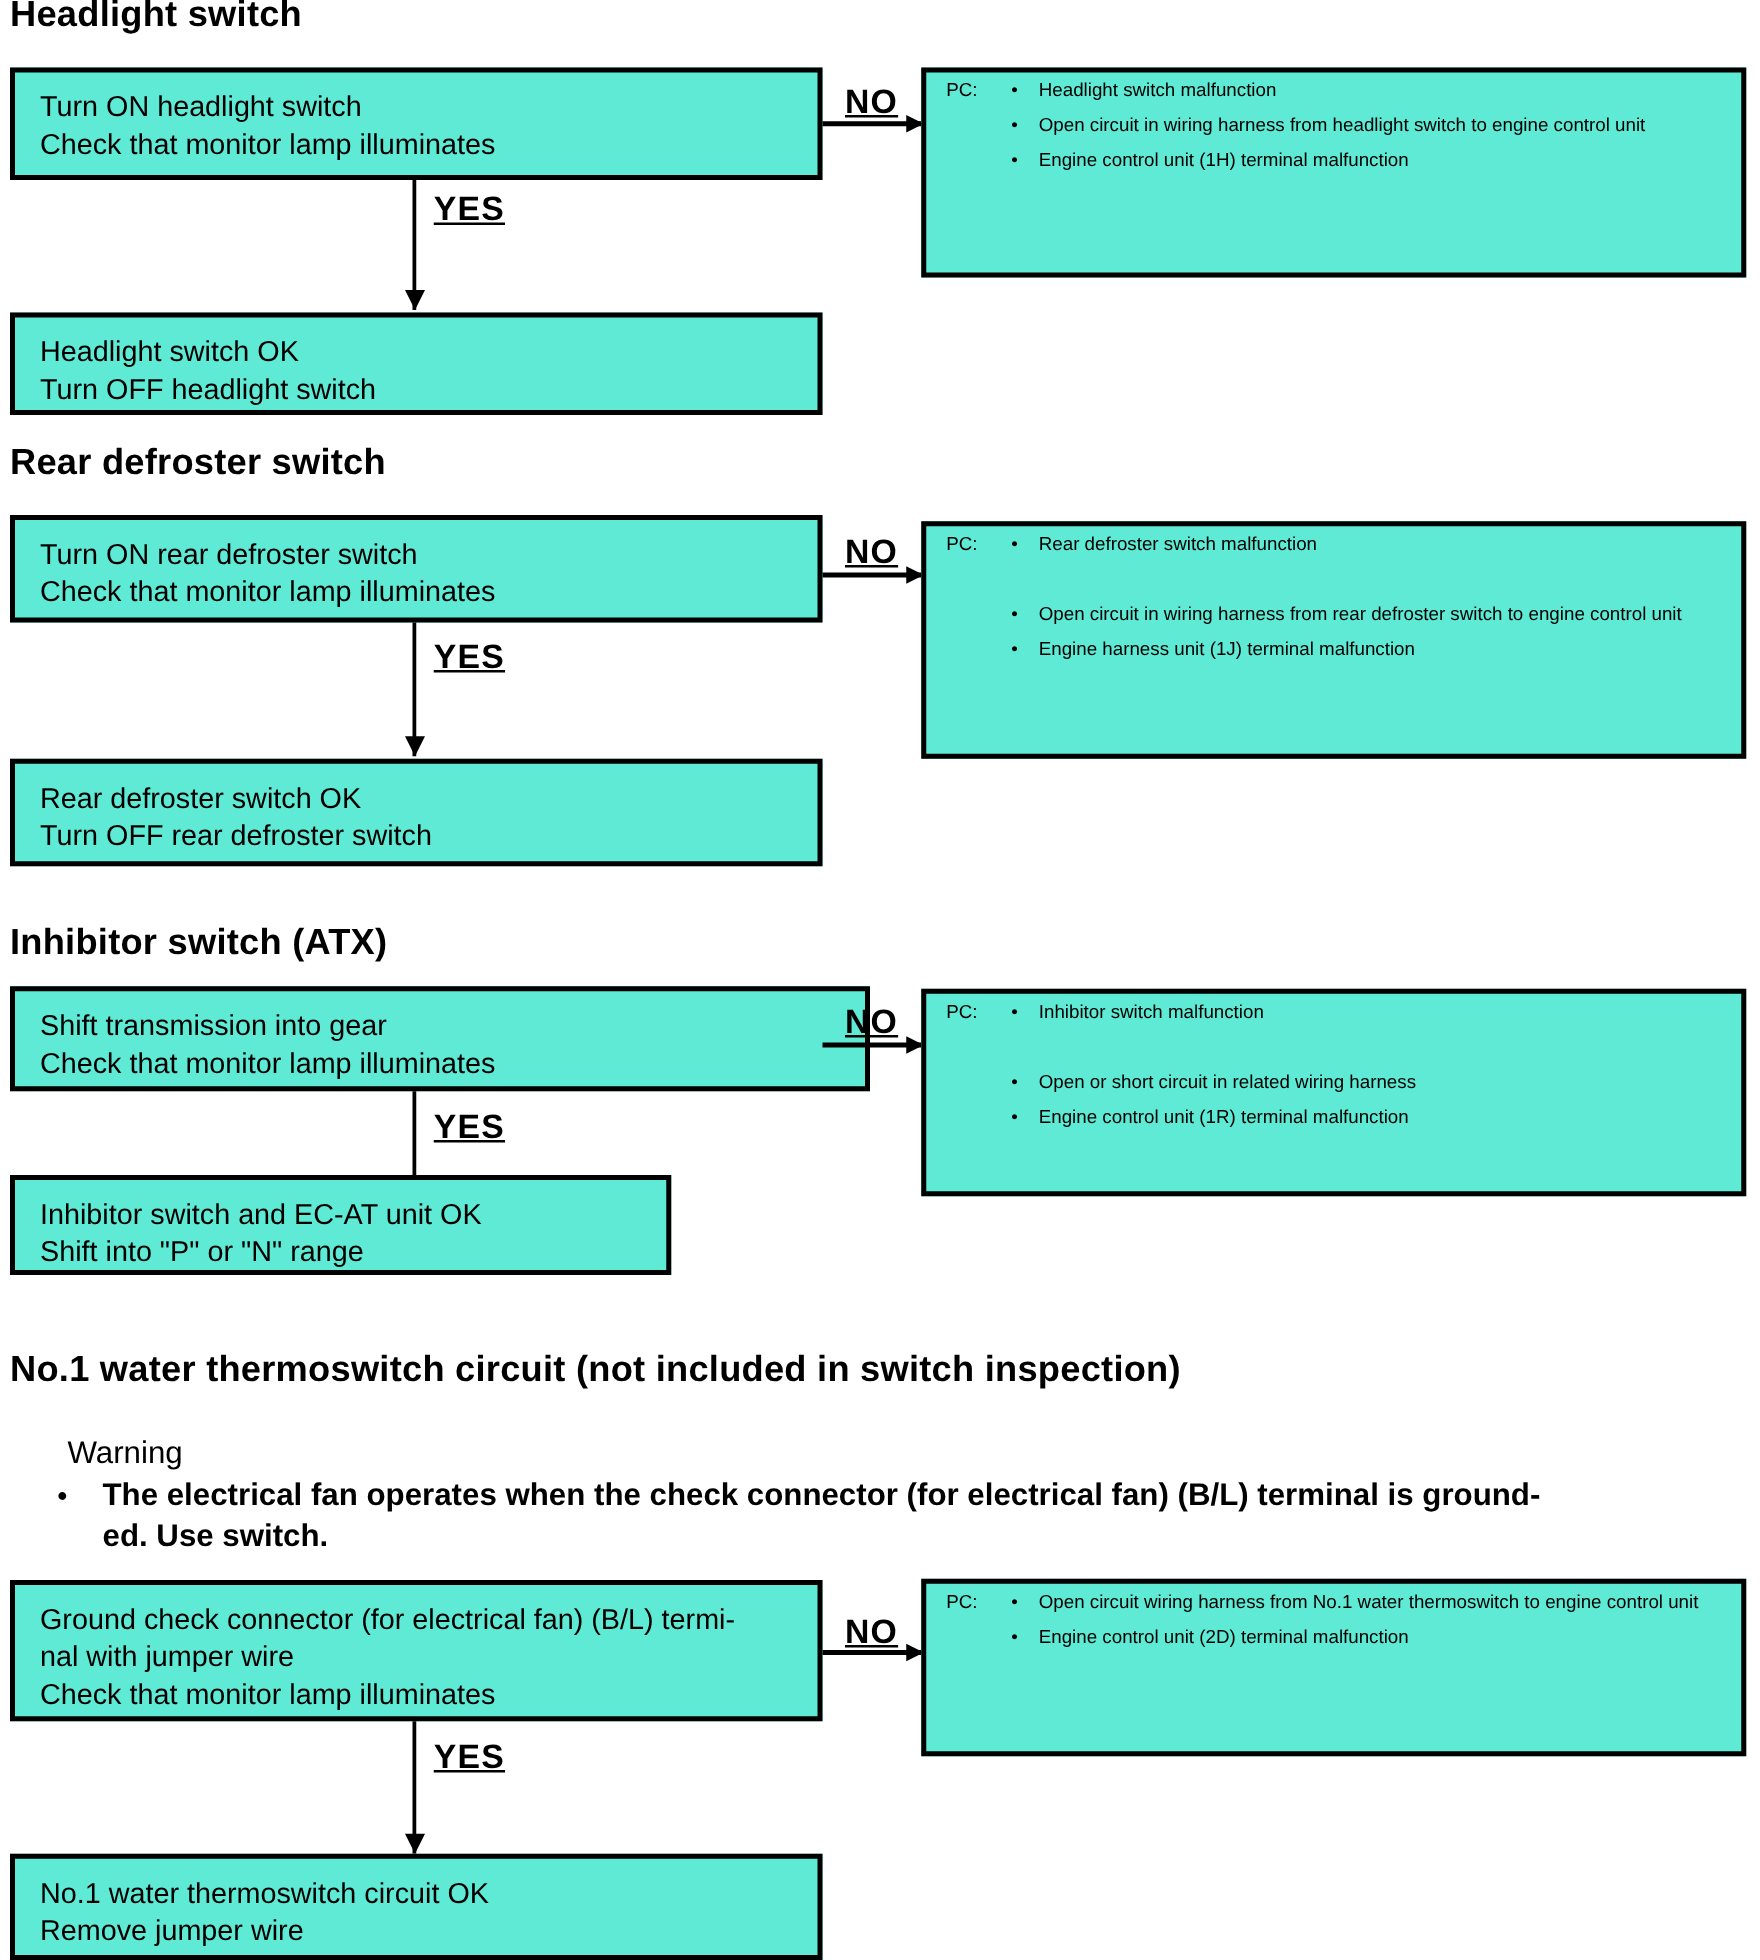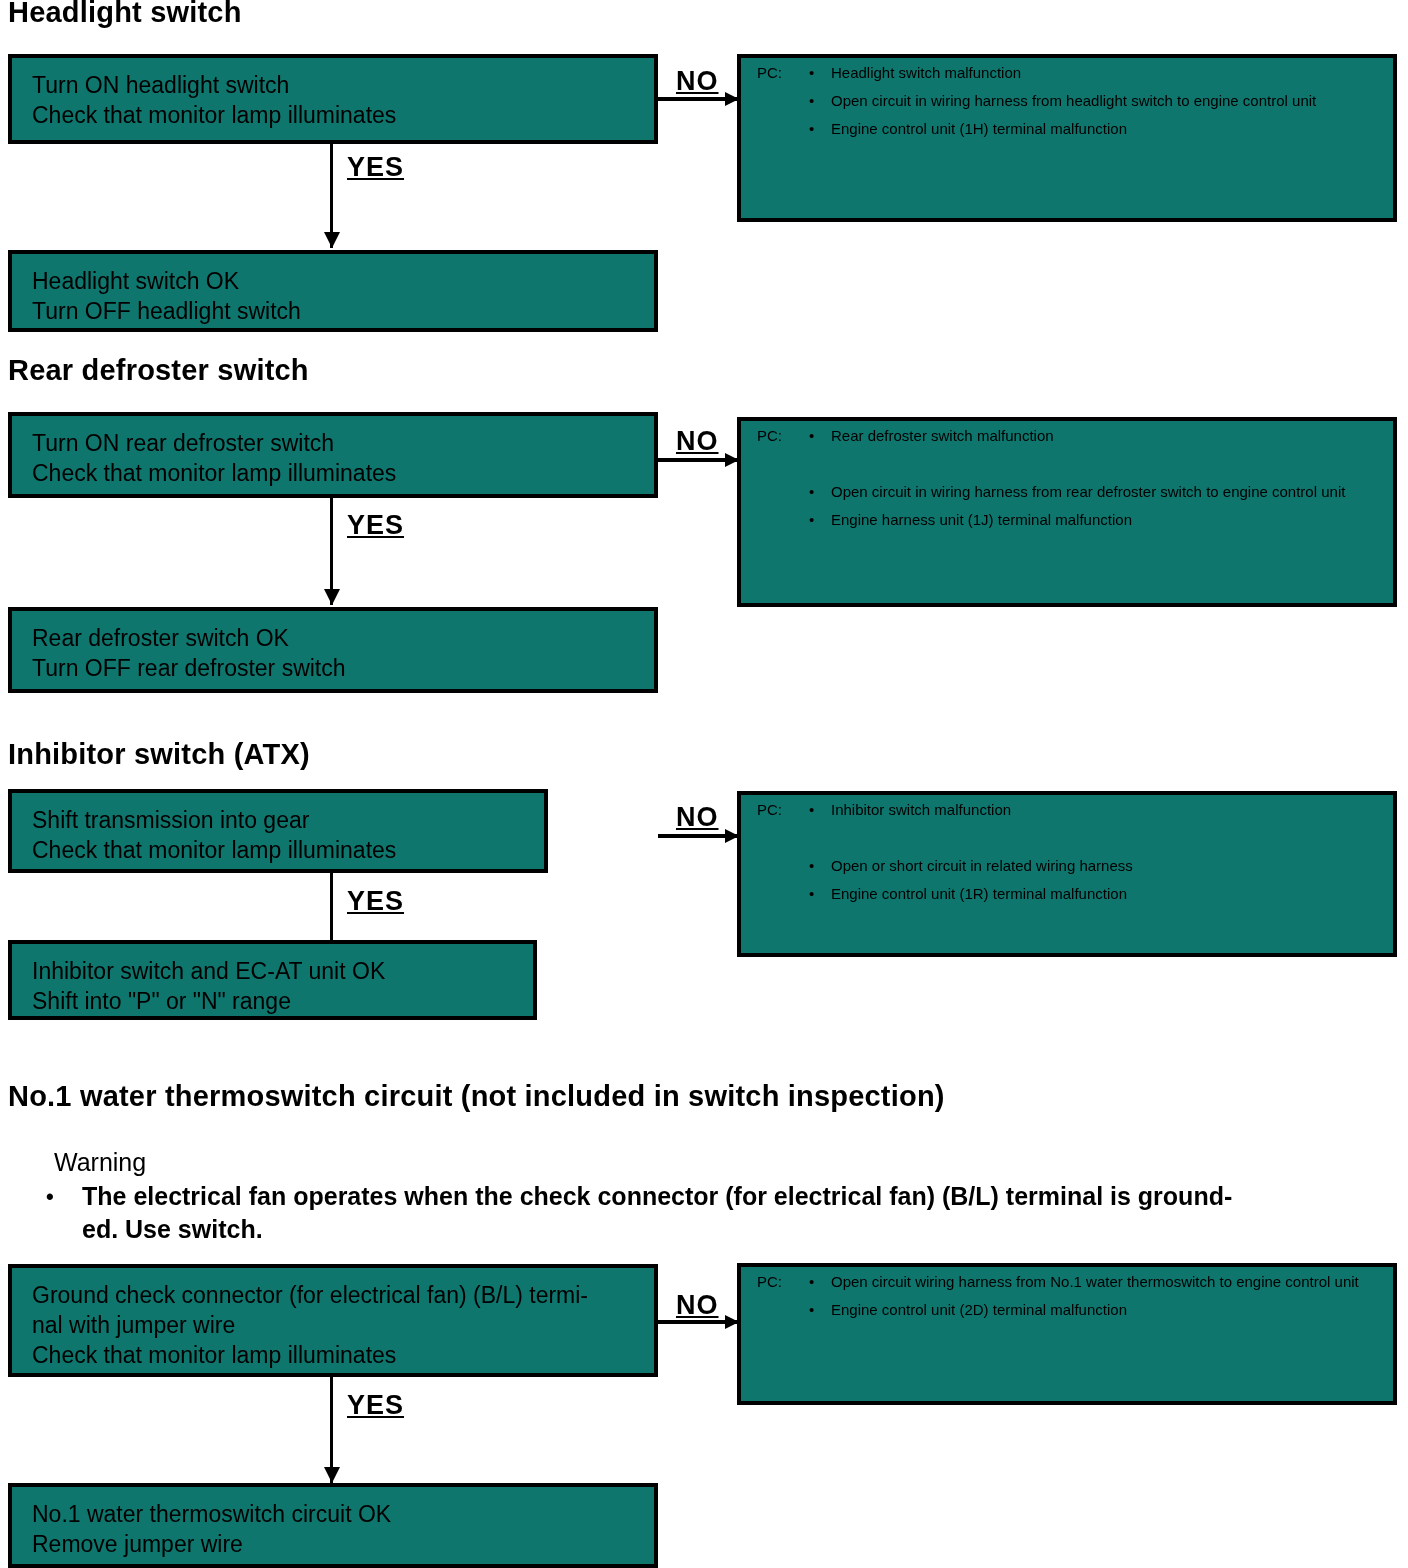--- a/index.html
+++ b/index.html
@@ -17,21 +17,21 @@
     margin:0;
     font-size:29px;
     font-weight:700;
     letter-spacing:0.2px;
     white-space:nowrap;
   }
   .box {
     position:absolute;
     box-sizing:border-box;
     border:4px solid #000;
-    background:#0f766e;
+    background:#5eead4;
     font-size:23px;
     line-height:30px;
     padding:12px 18px 0 20px;
   }
   .box-line { white-space:nowrap; }
   .no-label, .yes-label {
     position:absolute;
     font-size:27px;
     font-weight:700;
     letter-spacing:1px;
@@ -163,21 +163,21 @@
     <div class="vline" style="left:330px;top:498px;height:107px"></div>
     <div class="yes-label" style="left:347px;top:510px">YES</div>
     <div class="box" style="left:8px;top:607px;width:650px;height:86px">
       <div class="box-line">Rear defroster switch OK</div>
       <div class="box-line">Turn OFF rear defroster switch</div>
     </div>
   </section>
 
   <section>
     <h2 class="heading" style="left:8px;top:738px">Inhibitor switch (ATX)</h2>
-    <div class="box" style="left:8px;top:789px;width:540px;height:84px">
+    <div class="box" style="left:8px;top:789px;width:688px;height:84px">
       <div class="box-line">Shift transmission into gear</div>
       <div class="box-line">Check that monitor lamp illuminates</div>
     </div>
     <div class="no-label" style="left:676px;top:802px">NO</div>
     <div class="hline" style="left:658px;top:834px;width:79px"></div>
     <div class="box pc" style="left:737px;top:791px;width:660px;height:166px">
       <span class="pc-label">PC:</span>
       <div class="pc-items">
         <div class="pc-item">
             <span class="bullet">•</span>

